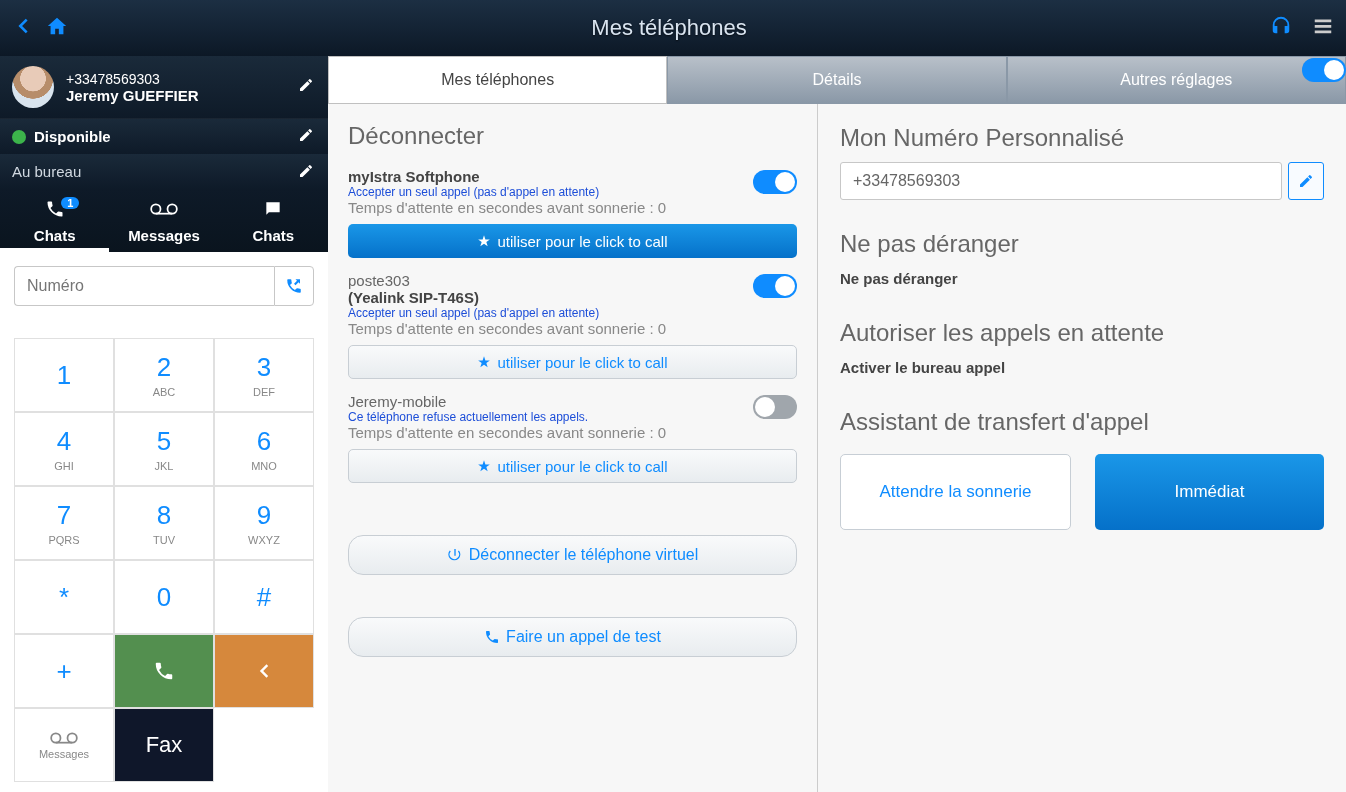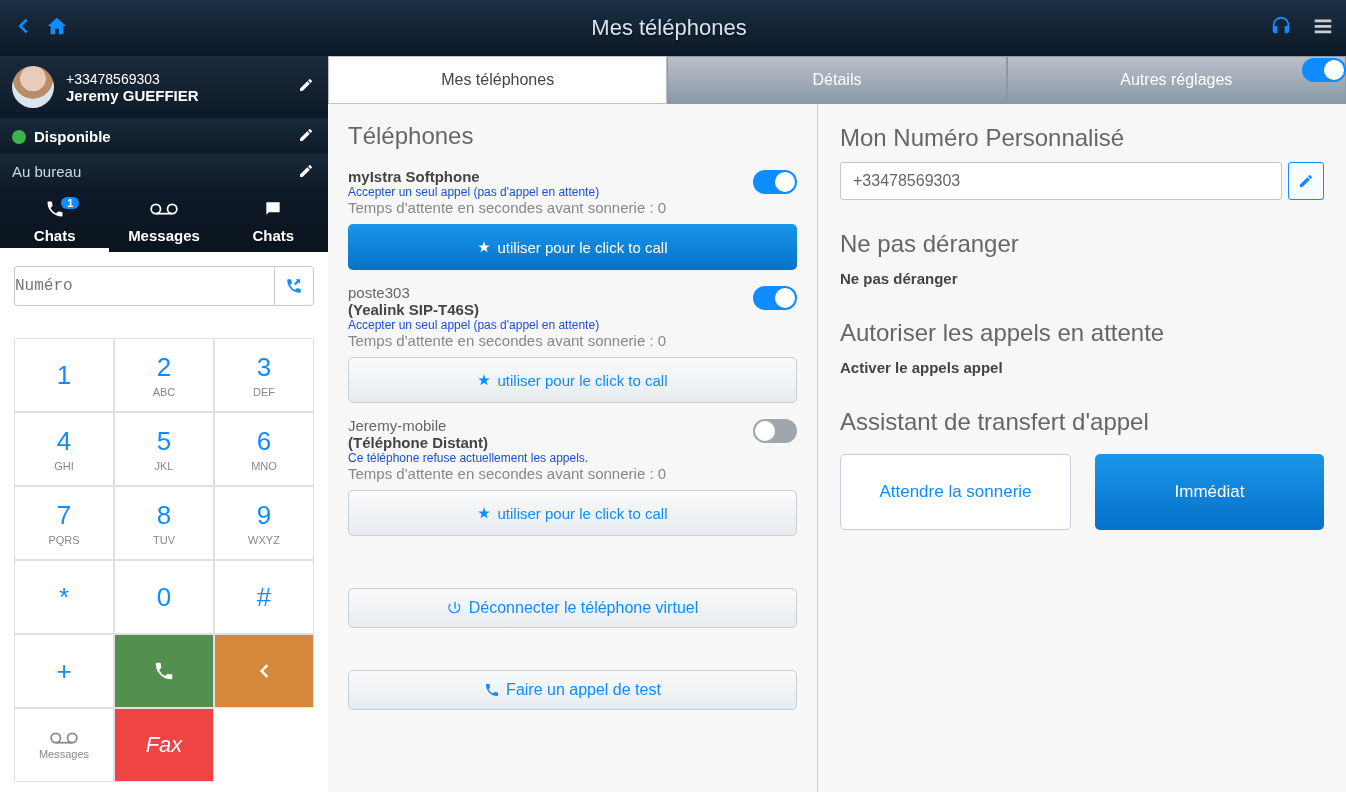--- a/index.html
+++ b/index.html
@@ -27,35 +27,35 @@
   .loc-row{background:linear-gradient(#1a2a3a,#0e1a28);color:#d0d8e0;padding:9px 12px;position:relative;font-size:15px;}
   
   .tabs3{display:flex;background:linear-gradient(#0e1a28,#0a141e);color:#fff;}
   .tabs3 .tab{flex:1;text-align:center;padding:10px 0 8px;position:relative;}
   .tabs3 .tab .icon svg{width:28px;height:20px;fill:#fff;}
   .tabs3 .tab .label{font-weight:bold;font-size:15px;margin-top:4px;}
   .tabs3 .tab.active{box-shadow:inset 0 -4px 0 #fff;}
   .badge{position:absolute;top:8px;left:56%;background:#0f8cff;color:#fff;border-radius:10px;padding:0 6px;font-size:11px;font-weight:bold;}
 
   .num-input-row{display:flex;padding:14px 14px 6px;gap:0;}
-  .num-input{flex:1;border:1px solid #c7c7c7;border-right:none;padding:10px 0;font-size:16px;color:#14532d;border-radius:4px 0 0 4px;font-family:Liberation Mono, monospace;}
+  .num-input{flex:1;border:1px solid #c7c7c7;border-right:none;padding:10px 12px;font-size:16px;color:#14532d;border-radius:4px 0 0 4px;}
   .num-btn{width:40px;border:1px solid #c7c7c7;border-radius:0 4px 4px 0;background:#fff;color:#0f8cff;display:flex;align-items:center;justify-content:center;cursor:pointer;}
 
   .dialpad{display:grid;grid-template-columns:repeat(3,1fr);margin:26px 14px 0;}
   .key{height:74px;background:#fff;border:1px solid #e0e0e0;display:flex;flex-direction:column;align-items:center;justify-content:center;cursor:pointer;}
   .key .digit{font-size:26px;color:#0f8cff;font-weight:300;}
   .key .letters{font-size:11px;color:#888;margin-top:3px;}
   .key-plus{background:#fff;}
   .key-call{background:#538f4f;display:flex;align-items:center;justify-content:center;}
   .key-call svg{fill:#fff;width:22px;height:22px;}
   .key-back{background:#d6883c;display:flex;align-items:center;justify-content:center;}
   .key-back svg{fill:#fff;width:20px;height:20px;}
   .key-msg{background:#fff;}
   .key-msg .letters{color:#888;}
-  .key-fax{background:#ef4444;color:#fff;font-style:italic;}
+  .key-fax{background:#0f172a;color:#fff;}
   .key-fax .digit{color:#fff;font-size:22px;}
 
   
   .main{flex:1;background:#f7f7f7;display:flex;flex-direction:column;position:relative;}
   .ptabs{display:flex;height:48px;}
   .ptab{flex:1;display:flex;align-items:center;justify-content:center;background:linear-gradient(#b8c0c9,#8a98a7);color:#fff;font-size:16px;border:1px solid #8a98a7;cursor:pointer;}
   .ptab.active{background:#fff;color:#444;border:1px solid #c0c0c0;}
   
   .panels{flex:1;display:flex;}
   .panel-left{width:490px;border-right:1px solid #ccc;padding-bottom:20px;}
@@ -69,28 +69,28 @@
   .phone-accept{color:#1d4ed8;font-size:12px;}
   .phone-wait{color:#888;font-size:15px;}
   .pi-head{position:relative;}
   .toggle{position:absolute;right:0;top:2px;width:44px;height:24px;border-radius:12px;cursor:pointer;}
   .toggle.on{background:#0f8cff;}
   .toggle.off{background:#a0a6ac;}
   .toggle .knob{width:20px;height:20px;border-radius:50%;background:#fff;position:absolute;top:2px;}
   .toggle.on .knob{right:2px;}
   .toggle.off .knob{left:2px;}
   
-  .click-btn{display:flex;align-items:center;justify-content:center;gap:6px;height:46px;border-radius:5px;margin-top:8px;cursor:pointer;font-size:15px;}
+  .click-btn{display:flex;align-items:center;justify-content:center;gap:6px;height:34px;border-radius:5px;margin-top:8px;cursor:pointer;font-size:15px;}
   .click-btn.primary{background:linear-gradient(#1a97e8,#0571c9);color:#fff;}
   .click-btn.secondary{background:linear-gradient(#f9fafb,#e8ecef);color:#0f8cff;border:1px solid #c8ced4;}
   .click-btn svg{width:14px;height:14px;}
   .click-btn.primary svg{fill:#fff;} .click-btn.secondary svg{fill:#0f8cff;}
   
   .action-btns{padding:0 20px;}
-  .action-btn{display:flex;align-items:center;justify-content:center;gap:6px;height:40px;border-radius:5px;background:linear-gradient(#f9fafb,#e8ecef);border:1px solid #c8ced4;color:#0f8cff;margin-top:14px;cursor:pointer;font-size:16px;}
+  .action-btn{display:flex;align-items:center;justify-content:center;gap:6px;height:40px;border-radius:15px;background:linear-gradient(#f9fafb,#e8ecef);border:1px solid #c8ced4;color:#0f8cff;margin-top:14px;cursor:pointer;font-size:16px;}
   .action-btn svg{fill:#0f8cff;width:16px;height:16px;}
   .gap{height:28px;}
   
   .pnum-row{display:flex;gap:6px;margin:10px 0 30px;}
   .pnum-input{flex:1;border:1px solid #c7c7c7;padding:9px 12px;font-size:16px;color:#666;border-radius:3px;}
   .pnum-edit{width:36px;border:1px solid #0f8cff;border-radius:3px;background:#f8fbff;color:#0f8cff;display:flex;align-items:center;justify-content:center;cursor:pointer;}
   
   .opt-row{display:flex;justify-content:space-between;align-items:center;margin:12px 0 32px;}
   .opt-row .lbl{font-weight:bold;color:#444;font-size:15px;}
   
@@ -263,21 +263,21 @@
         </div>
       <div class="ptab">
           <span>Détails</span>
         </div>
       <div class="ptab">
           <span>Autres réglages</span>
         </div>
     </div>
     <div class="panels">
       <div class="panel-left">
-        <div class="section-title">Téléphones</div>
+        <div class="section-title">Déconnecter</div>
         <div id="phones-list">
             <div class="phone-item">
               <div class="pi-head">
                 <div class="phone-name" style="font-weight:bold;color:#444;">myIstra Softphone</div>
                 <div class="toggle on">
                   <div class="knob"></div>
                 </div>
               </div>
               <div class="phone-accept">Accepter un seul appel (pas d'appel en attente)</div>
               <div class="phone-wait">Temps d'attente en secondes avant sonnerie : 0</div>
@@ -301,21 +301,20 @@
               <div class="click-btn secondary">
                 <svg viewBox="0 0 24 24">
                   <path d="M12 2l2.4 7.4H22l-6 4.4 2.3 7.2L12 16.8 5.7 21l2.3-7.2-6-4.4h7.6z"></path>
                 </svg>
                 <span>utiliser pour le click to call</span>
               </div>
             </div>
             <div class="phone-item">
               <div class="pi-head">
                 <div class="phone-name" style="">Jeremy-mobile</div>
-                <div class="phone-model">(Téléphone Distant)</div>
                 <div class="toggle off">
                   <div class="knob"></div>
                 </div>
               </div>
               <div class="phone-accept">Ce téléphone refuse actuellement les appels.</div>
               <div class="phone-wait">Temps d'attente en secondes avant sonnerie : 0</div>
               <div class="click-btn secondary">
                 <svg viewBox="0 0 24 24">
                   <path d="M12 2l2.4 7.4H22l-6 4.4 2.3 7.2L12 16.8 5.7 21l2.3-7.2-6-4.4h7.6z"></path>
                 </svg>
@@ -355,21 +354,21 @@
         <div class="section-title" style="margin:0 0 8px;">Ne pas déranger</div>
         <div class="opt-row">
           <span class="lbl">Ne pas déranger</span>
           <div class="toggle off">
               <div class="knob"></div>
             </div>
         </div>
 
         <div class="section-title" style="margin:0 0 8px;">Autoriser les appels en attente</div>
         <div class="opt-row">
-          <span class="lbl">Activer le appels appel</span>
+          <span class="lbl">Activer le bureau appel</span>
           <div class="toggle on">
               <div class="knob"></div>
             </div>
         </div>
 
         <div class="section-title" style="margin:0 0 8px;">Assistant de transfert d'appel</div>
         <div class="assist-btns">
           <div class="assist-btn secondary">
               <span>Attendre la sonnerie</span>
             </div>

